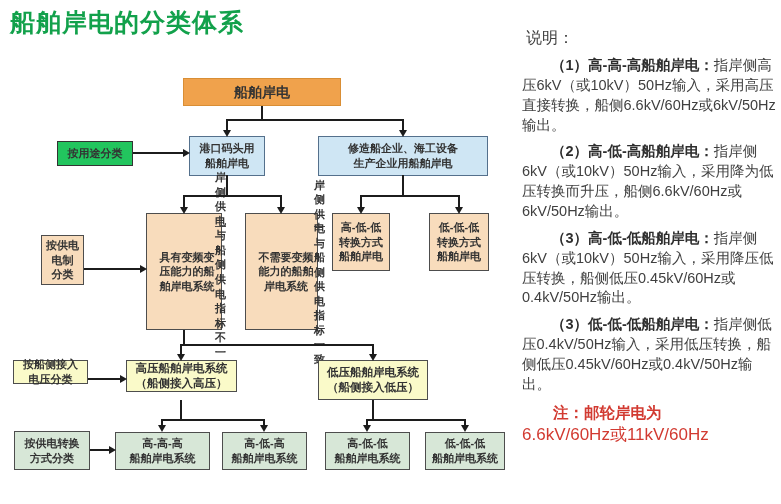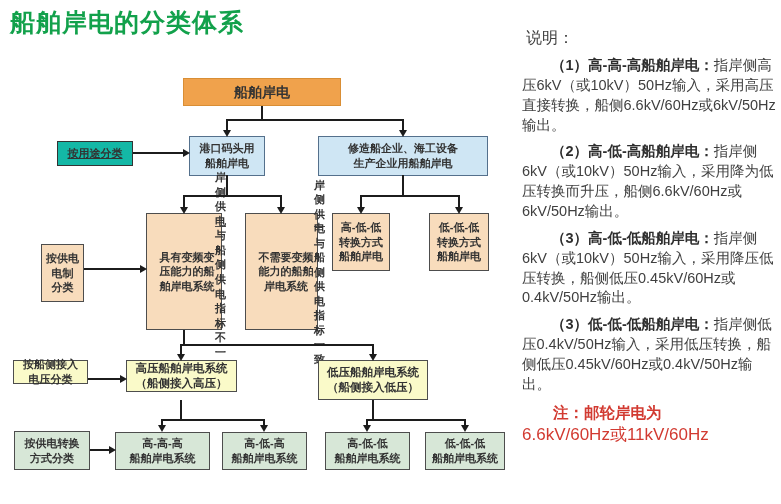--- a/index.html
+++ b/index.html
@@ -18,21 +18,21 @@
   }
   .node{display:flex;align-items:center;justify-content:center;white-space:pre-line;}
   .split{display:flex;flex-direction:row;padding:12px;}
   .cell{flex:1;display:flex;align-items:center;justify-content:center;white-space:pre-line;}
   .cell.divided{border-top:1px solid #4d4d4d;}
   .orange{background:#f0a24c;border-color:#d98e35;}
   .blue{background:#cfe6f4;border-color:#54708c;}
   .tan{background:#f8dcbc;}
   .yellow{background:#fafac9;}
   .greenbox{background:#d7e7d7;}
-  .whitebox{background:#14b8a6;border-color:#333;text-decoration:underline;}
+  .whitebox{background:#22c55e;border-color:#333;}
   
   .vl{position:absolute;width:2px;background:#1c1c1c;}
   .hl{position:absolute;height:2px;background:#1c1c1c;}
   .ad{position:absolute;width:0;height:0;border-left:4px solid transparent;border-right:4px solid transparent;border-top:7px solid #1c1c1c;}
   .ar{position:absolute;width:0;height:0;border-top:4px solid transparent;border-bottom:4px solid transparent;border-left:7px solid #1c1c1c;}
   
   .notes{position:absolute;left:522px;top:28px;width:254px;color:#3f3f3f;}
   .notes-heading{font-size:16px;margin:0 0 7px 4px;}
   .notes p{margin:0 0 7px;font-size:14.5px;line-height:1.37;text-indent:2em;}
   .notes p b{color:#2e2e2e;}
@@ -50,21 +50,21 @@
   <div>
 
     <div class="node orange" style="left:183px;top:78px;width:158px;height:28px;font-size:14px">船舶岸电</div>
 
     <div class="node whitebox" style="left:57px;top:141px;width:76px;height:25px">按用途分类</div>
     <div class="node blue" style="left:189px;top:136px;width:76px;height:40px">港口码头用
 船舶岸电</div>
     <div class="node blue" style="left:318px;top:136px;width:170px;height:40px">修造船企业、海工设备
 生产企业用船舶岸电</div>
 
-    <div class="node tan" style="left:41px;top:244px;width:43px;height:58px">按供电
+    <div class="node tan" style="left:41px;top:235px;width:43px;height:50px">按供电
 电制
 分类</div>
     <div class="split tan" style="left:146px;top:213px;width:76px;height:117px">
       <div class="cell" style="flex:0 0 56px">具有变频变
 压能力的船
 舶岸电系统</div>
       <div class="cell divided">岸侧供电与
 船侧供电指
 标不一致</div>
     </div>

